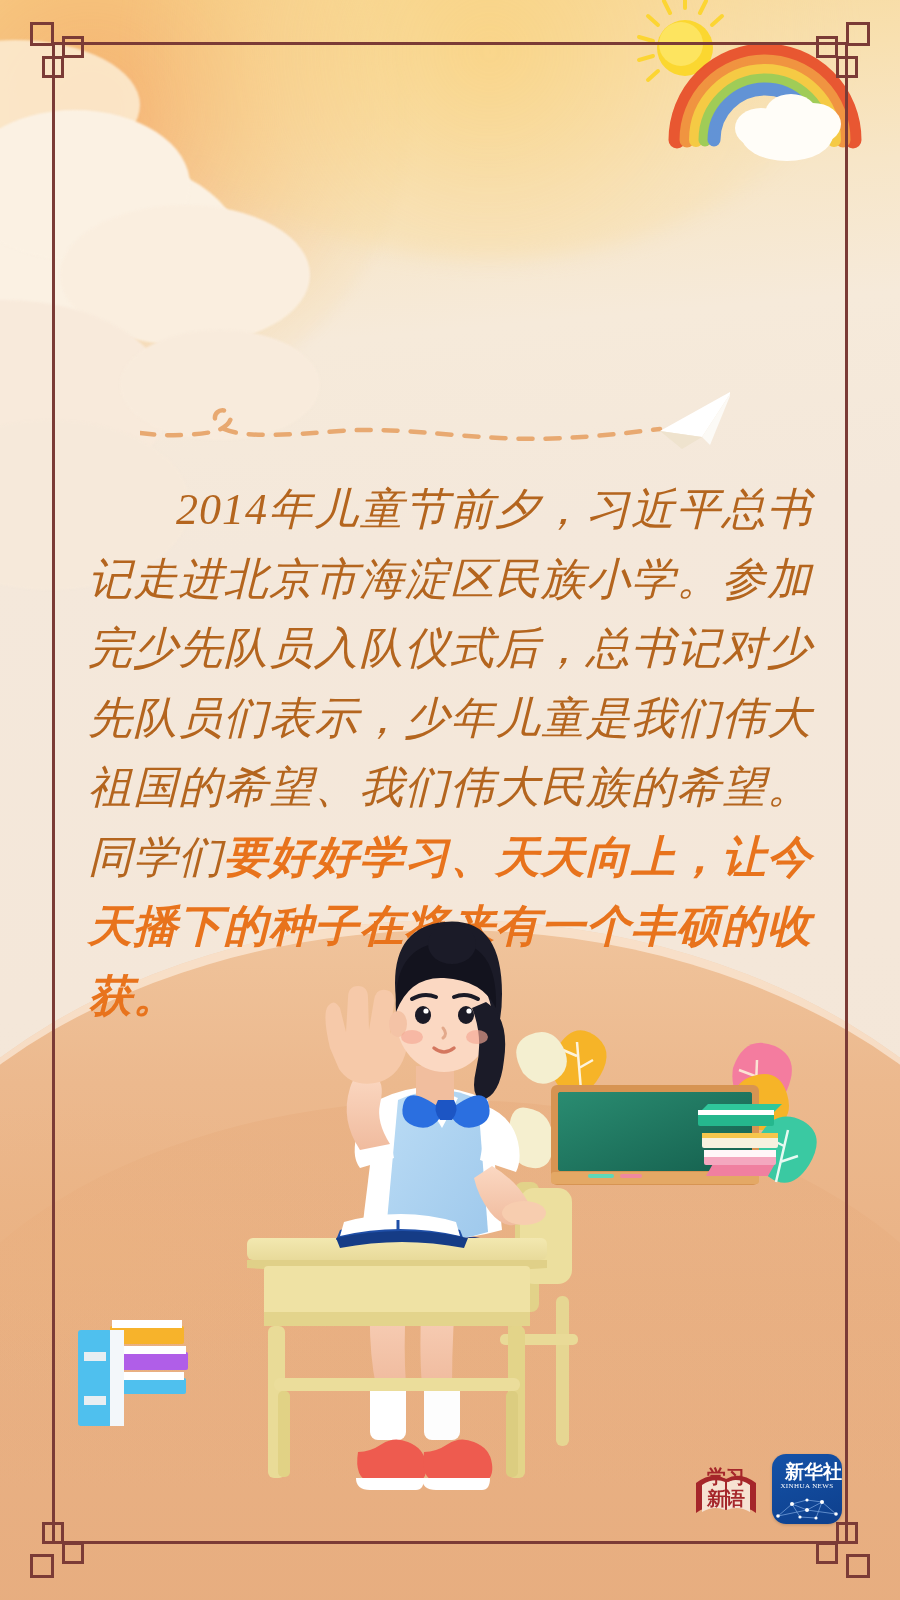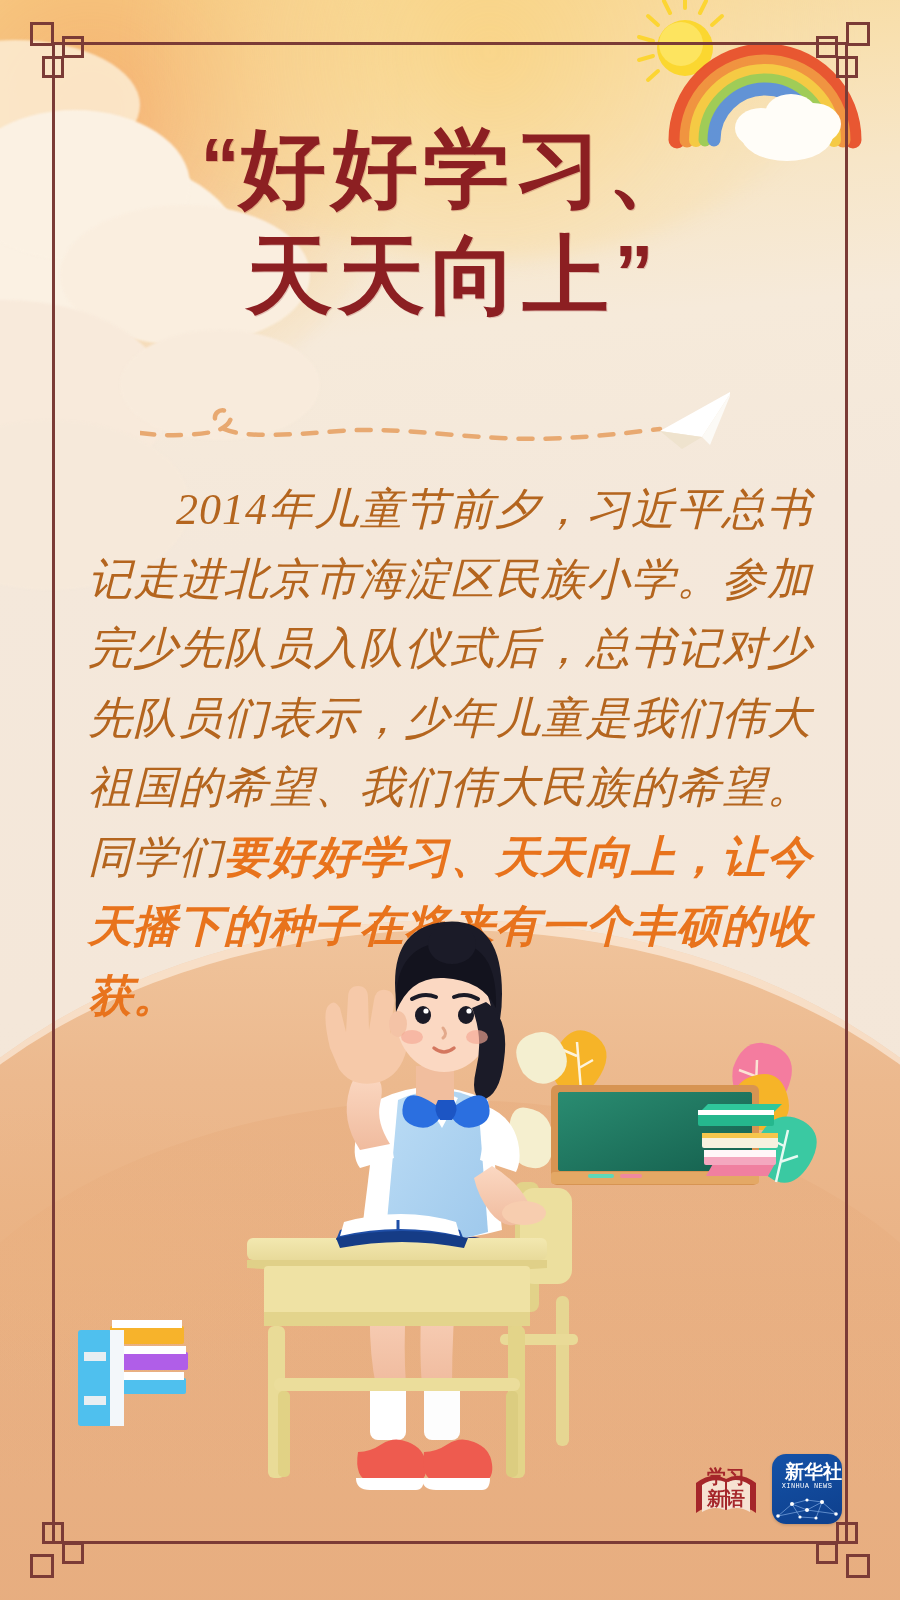--- a/index.html
+++ b/index.html
@@ -148,21 +148,21 @@
     position:relative; overflow:hidden;
     box-shadow:0 1px 3px rgba(0,0,0,0.18);
   }
   .logo-xinhua .xh-cn {
     position:absolute;left:0;right:0;top:8px;text-align:right;
     color:#fff;font-family:"Liberation Sans",sans-serif;font-weight:bold;
     font-size:19px; letter-spacing:0px; line-height:1;
   }
   .logo-xinhua .xh-en {
     position:absolute;left:0;right:0;top:29px;text-align:center;
-    color:#fff;font-family:Liberation Mono, monospace;
+    color:#fff;font-family:Liberation Serif, serif;
     font-size:7px; letter-spacing:0.4px; line-height:1;
   }
   .logo-xinhua .xh-net { position:absolute; left:0; bottom:2px; width:70px; height:30px; }
 </style>
 </head>
 <body>
 
 <div class="poster">
 
   <div class="bg-base"></div>
@@ -236,28 +236,20 @@
     <span class="sq s1"></span>
       <span class="sq s2"></span>
       <span class="sq s3"></span>
   </div>
   <div class="corner c-br">
     <span class="sq s1"></span>
       <span class="sq s2"></span>
       <span class="sq s3"></span>
   </div>
 
-  <div class="title-block">
-    <div class="title-line l1">
-      <span class="quote-mark">“</span><span>好好学习、</span>
-    </div>
-    <div class="title-line l2">
-      <span>天天向上</span><span class="quote-mark">”</span>
-    </div>
-  </div>
 
   <div class="trail">
     <svg viewBox="0 0 590 70" width="590" height="70">
       <path d="M0 48 C 30 52, 55 50, 72 47 C 90 43, 96 30, 86 26 C 76 22, 68 36, 84 44 C 104 53, 150 50, 200 46 C 250 42, 300 50, 360 53 C 420 56, 470 50, 520 44" fill="none" stroke="#E8A971" stroke-width="4.5" stroke-linecap="round" stroke-dasharray="14 13"></path>
       <g transform="translate(520,6)">
         <polygon points="0,40 72,0 42,46" fill="#FFFFFF"></polygon>
         <polygon points="0,40 42,46 22,58" fill="#EFE3CE"></polygon>
         <polygon points="42,46 72,0 50,54" fill="#FCFAF6"></polygon>
       </g>
     </svg>

